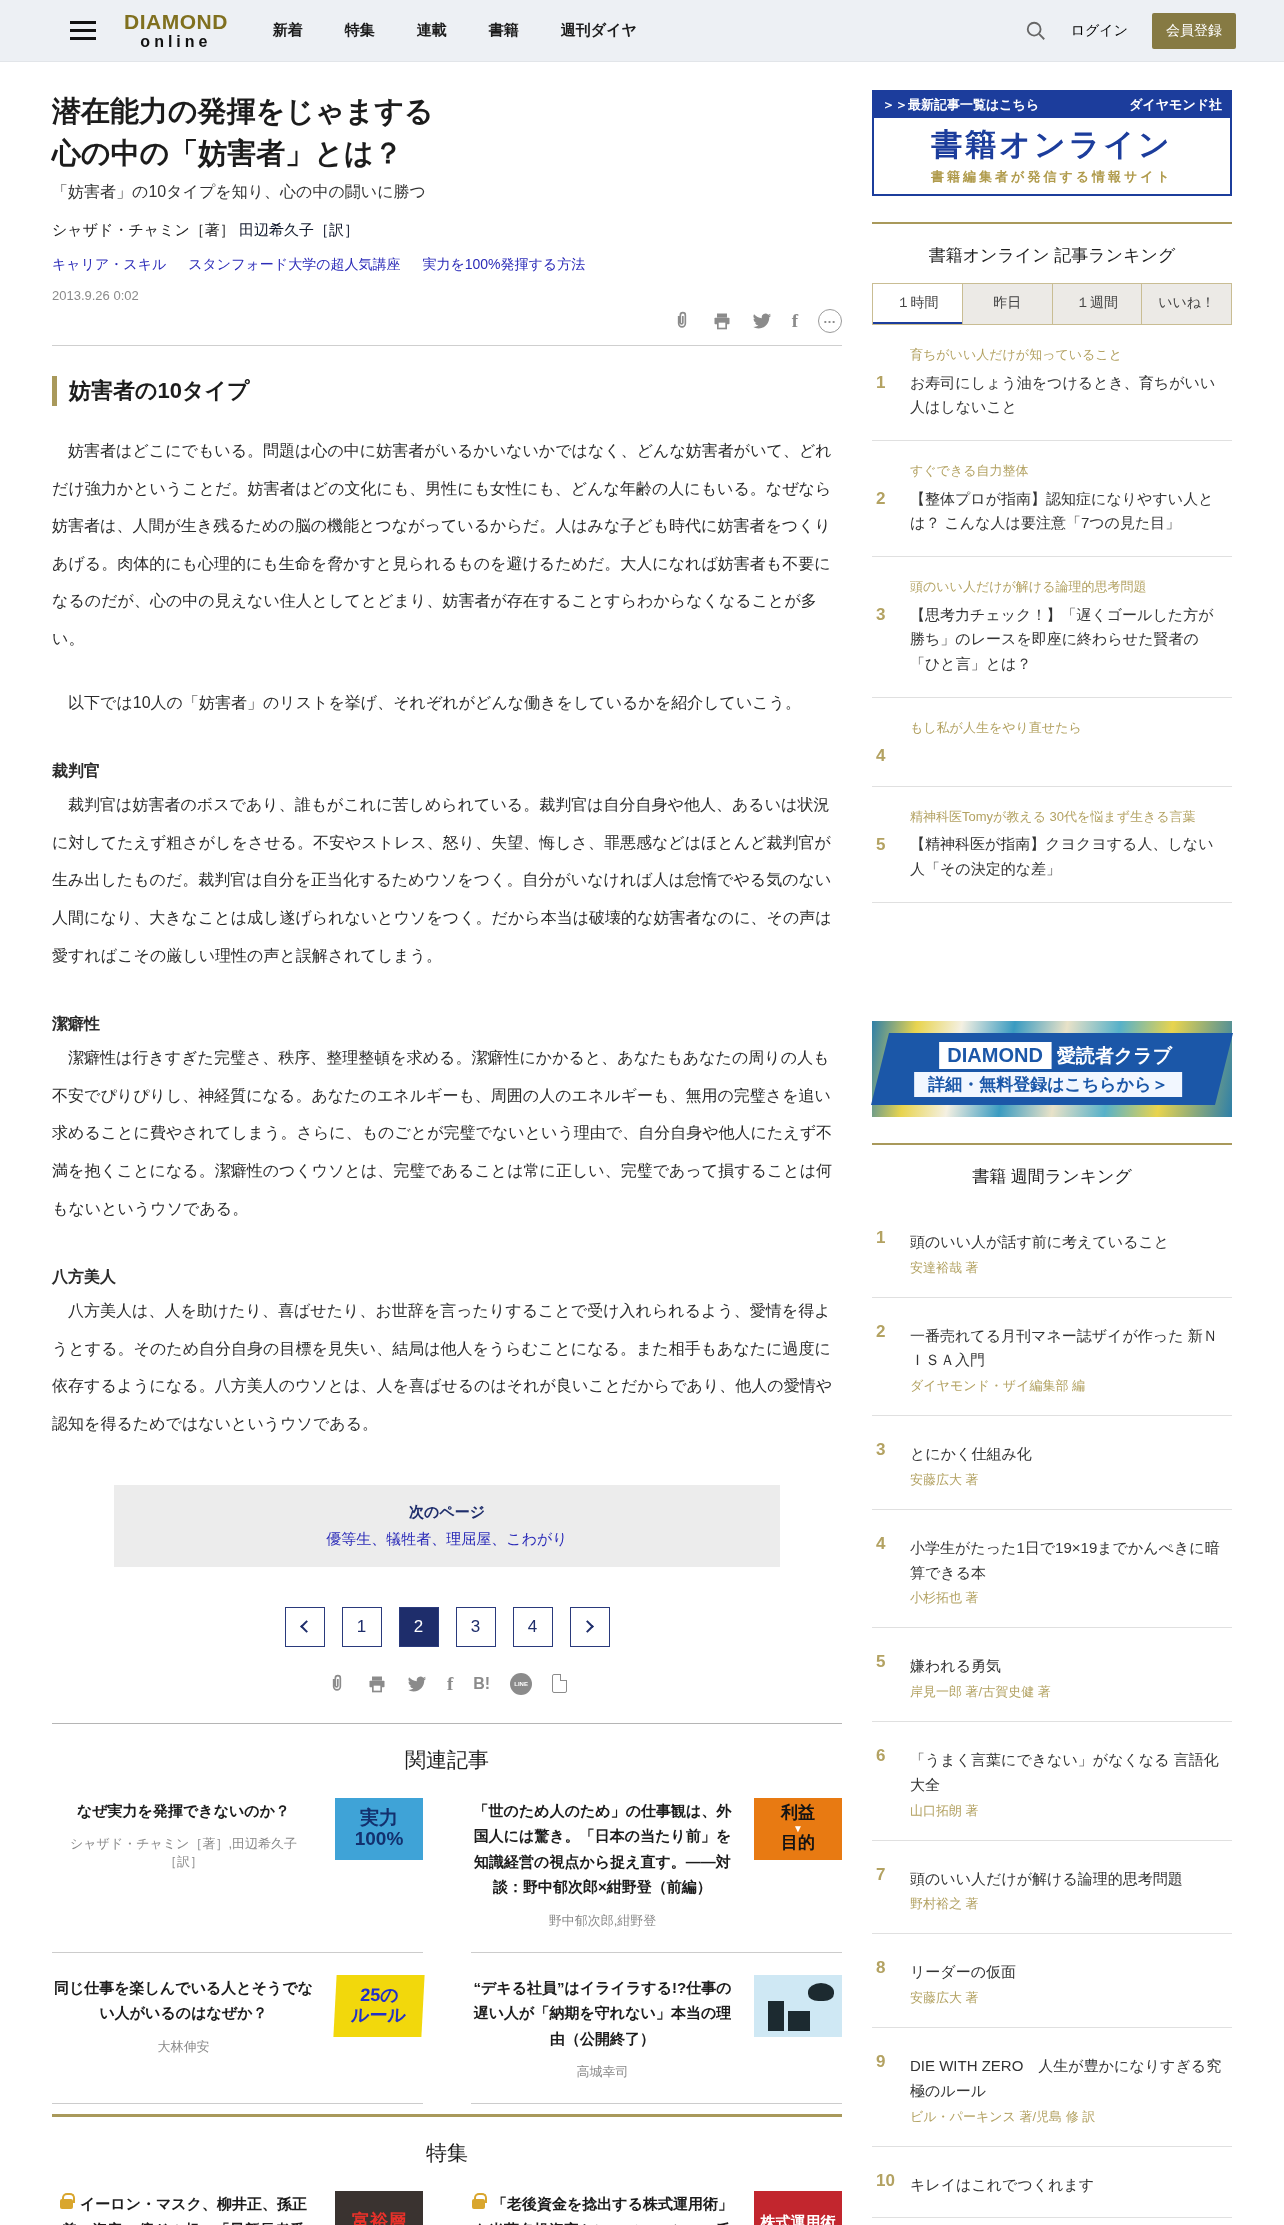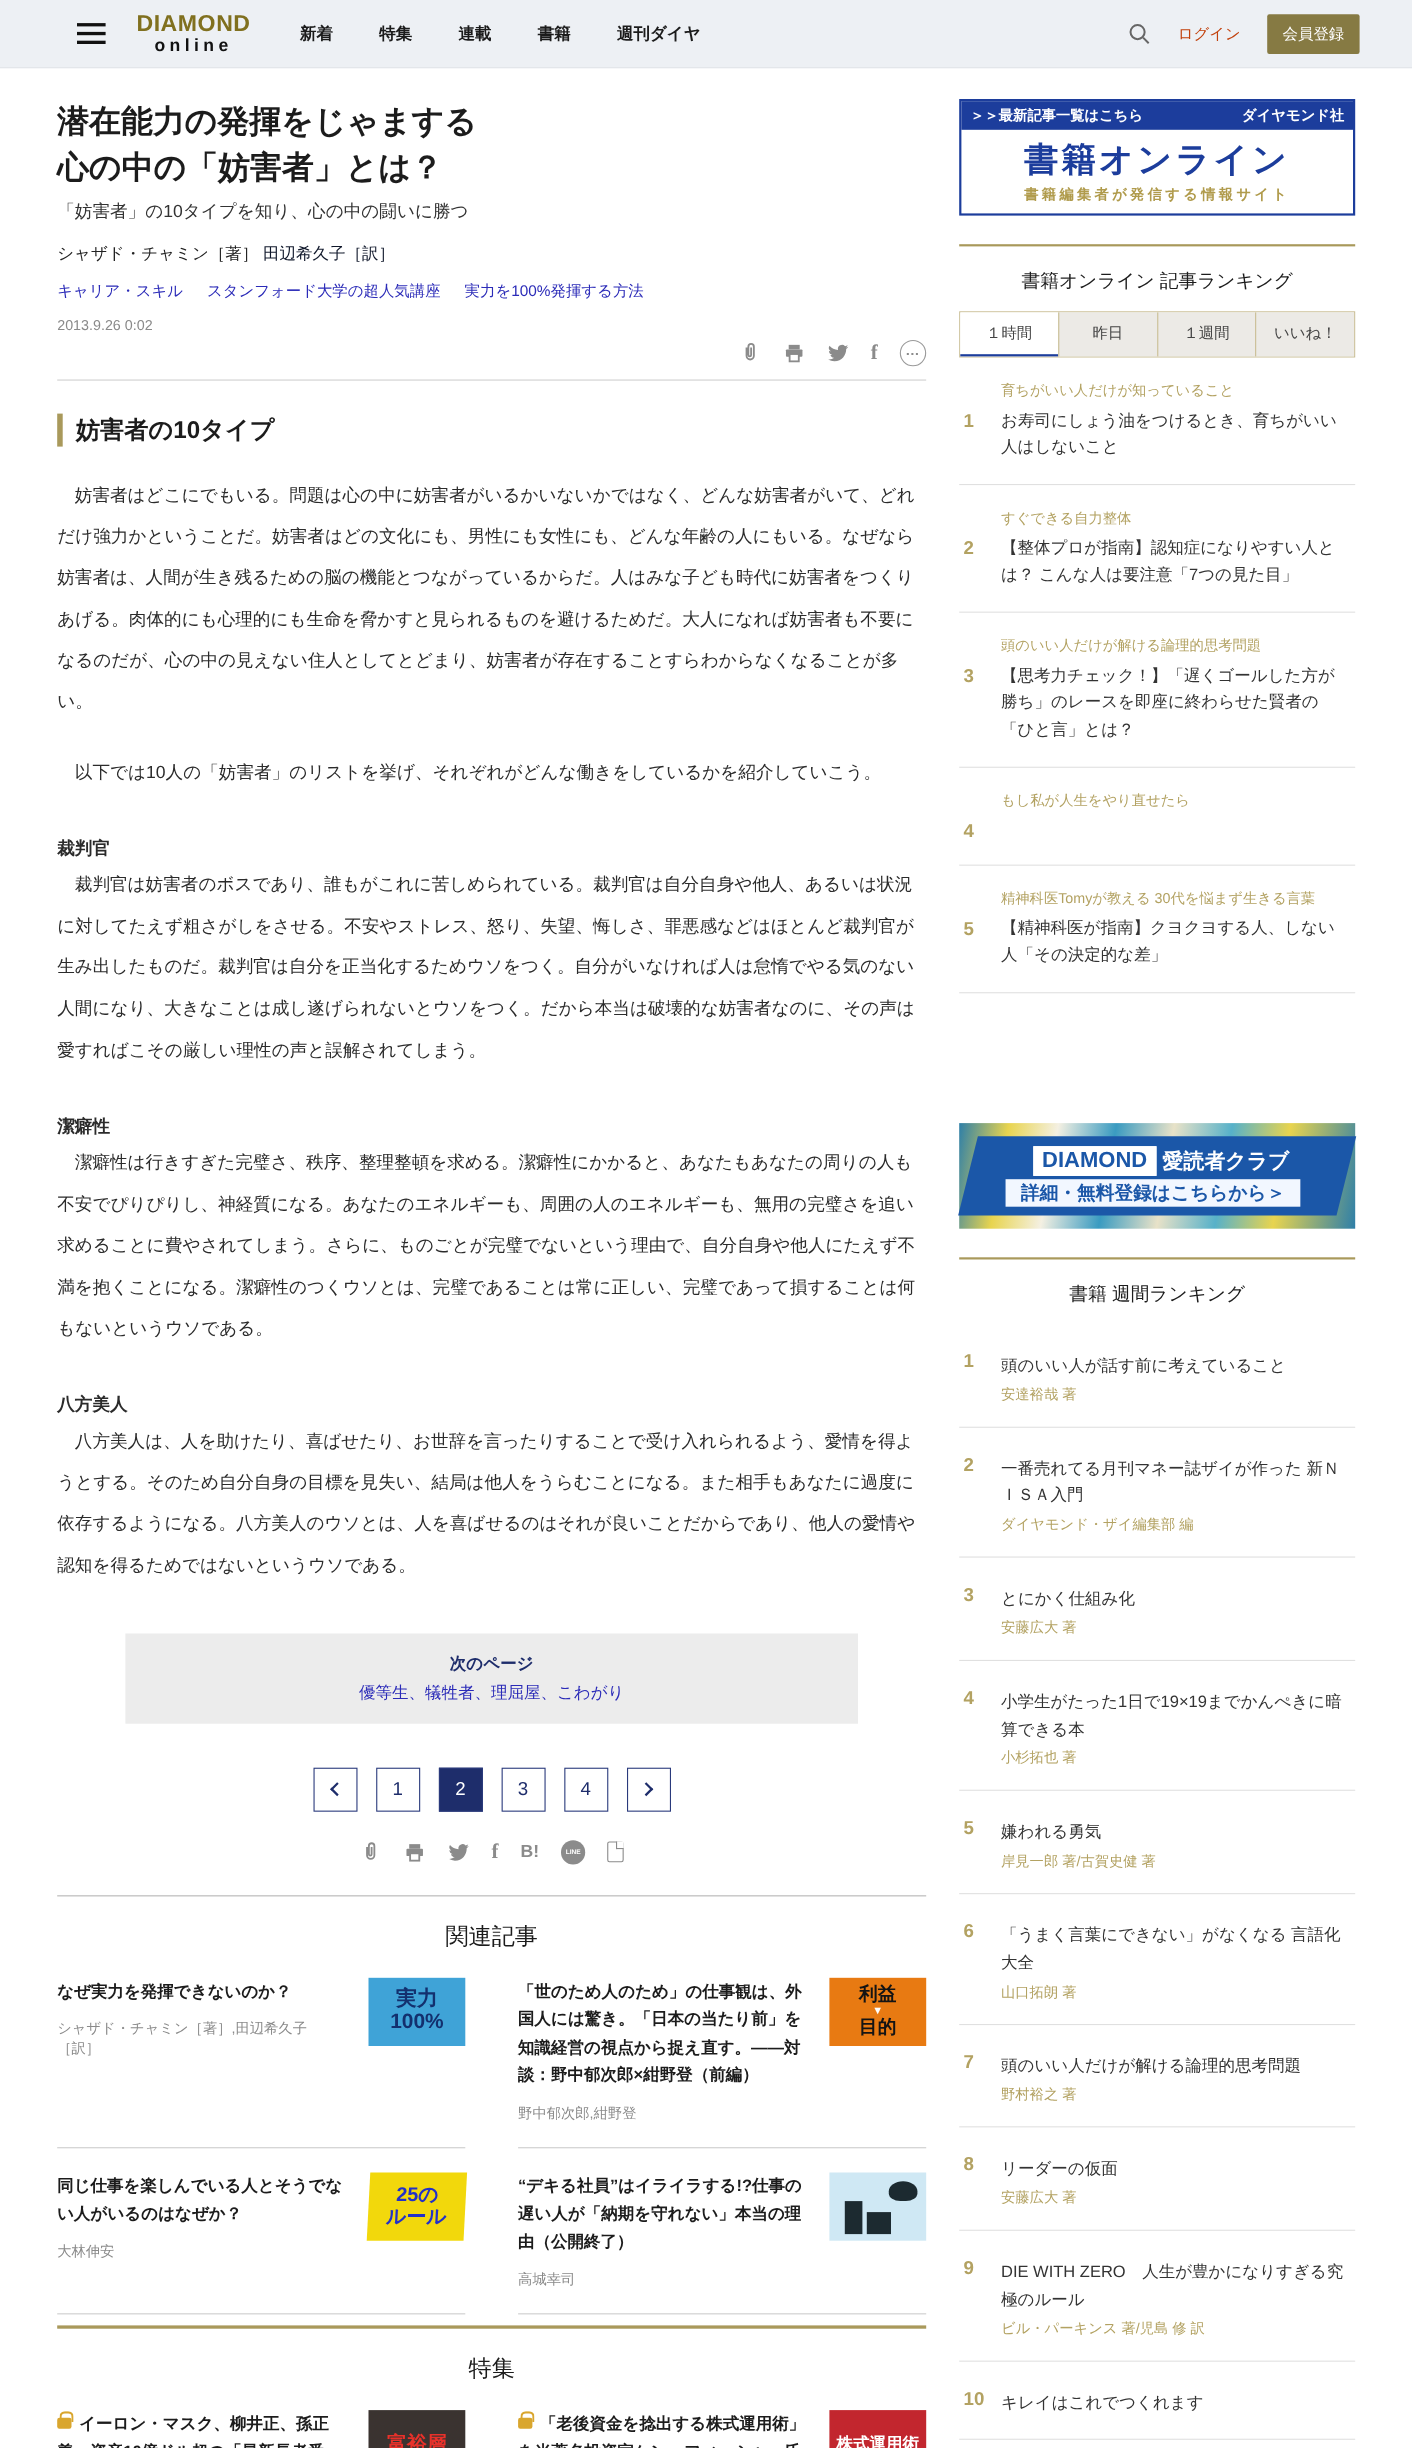--- a/index.html
+++ b/index.html
@@ -9,21 +9,21 @@
   .site-header { background:#edf0f4; height:62px; display:flex; align-items:center; padding:0 48px 0 70px; border-bottom:1px solid #e2e5e9; }
   .hamburger { width:26px; display:flex; flex-direction:column; gap:5px; cursor:pointer; margin-right:28px; }
   .hamburger i { display:block; height:3px; background:#111; }
   .logo { text-align:center; line-height:1; margin-right:45px; cursor:pointer; }
   .logo .l1 { font-weight:900; font-size:21px; color:#80701f; letter-spacing:.5px; }
   .logo .l2 { font-weight:900; font-size:16px; color:#111; letter-spacing:4px; margin-top:2px;text-align:center; }
   .main-nav { display:flex; gap:42px; font-size:15px; font-weight:bold; color:#1b1b1b; }
   .main-nav span { cursor:pointer; }
   .header-right { margin-left:auto; display:flex; align-items:center; gap:24px; }
   .search-icon svg { display:block; }
-  .login { font-size:14px; color:#c2410c; cursor:pointer; }
+  .login { font-size:14px; color:#000000; cursor:pointer; }
   .signup-btn { background:#867a43; color:#fff; font-size:14px; padding:9px 14px; border-radius:2px; border:none; cursor:pointer; }
 
   
   .container { width:1180px; margin:0 auto; display:flex; gap:30px; padding-top:28px; }
   .main-col { width:790px; }
   .side-col { width:360px; }
 
   
   .a-title { font-size:29px; font-weight:bold; color:#1c1c1c; line-height:1.45; }
   .a-sub { font-size:16px; color:#333; margin-top:8px; }
@@ -58,21 +58,21 @@
   .page-sq.active { background:#1e2d6b; color:#fff; }
   .chev { display:inline-block; width:9px; height:9px; border-top:2px solid #1e2d6b; border-left:2px solid #1e2d6b; }
   .chev.left { transform:rotate(-45deg); margin-left:4px; }
   .chev.right { transform:rotate(135deg); margin-right:4px; }
 
   
   .block-rule { border-top:1px solid #b5b5b5; margin-top:28px; }
   .block-rule.gold { border-top:3px solid #a9995b; margin-top:10px; }
   .block-heading { text-align:center; font-size:21px; color:#1c1c1c; margin:22px 0 2px; font-weight:normal; }
   .grid2 { display:grid; grid-template-columns:1fr 1fr; column-gap:48px; }
-  .gitem { display:flex; justify-content:space-between; gap:20px; padding:22px 0; border-bottom:1px solid #ccc; cursor:pointer; }
+  .gitem { display:flex; justify-content:space-between; gap:20px; padding:22px 0; border-bottom:1px solid #ccc; cursor:pointer;text-align:center; }
   .gitem .txt { flex:1; }
   .gtitle { font-weight:bold; font-size:15px; color:#1c1c1c; line-height:1.7; }
   .gauthor { font-size:13px; color:#8a8a8a; margin-top:12px; }
   .thumb { width:88px; height:62px; flex:none; display:flex; flex-direction:column; align-items:center; justify-content:center; font-weight:900; line-height:1.1; position:relative; overflow:hidden; }
   .t-jitsuryoku { background:#3fa3d7; color:#13306e; font-size:19px; }
   .t-rieki { background:#e87a12; color:#141414; font-size:17px; }
   .t-rieki .arr { font-size:10px; color:#fff; }
   .t-rule25 { background:#f2d80c; color:#2231c8; font-size:18px; transform:skew(-3deg); }
   .t-city { background:#cfe8f4; }
   .t-city .b1,.t-city .b2 { position:absolute; background:#1c2a30; }

